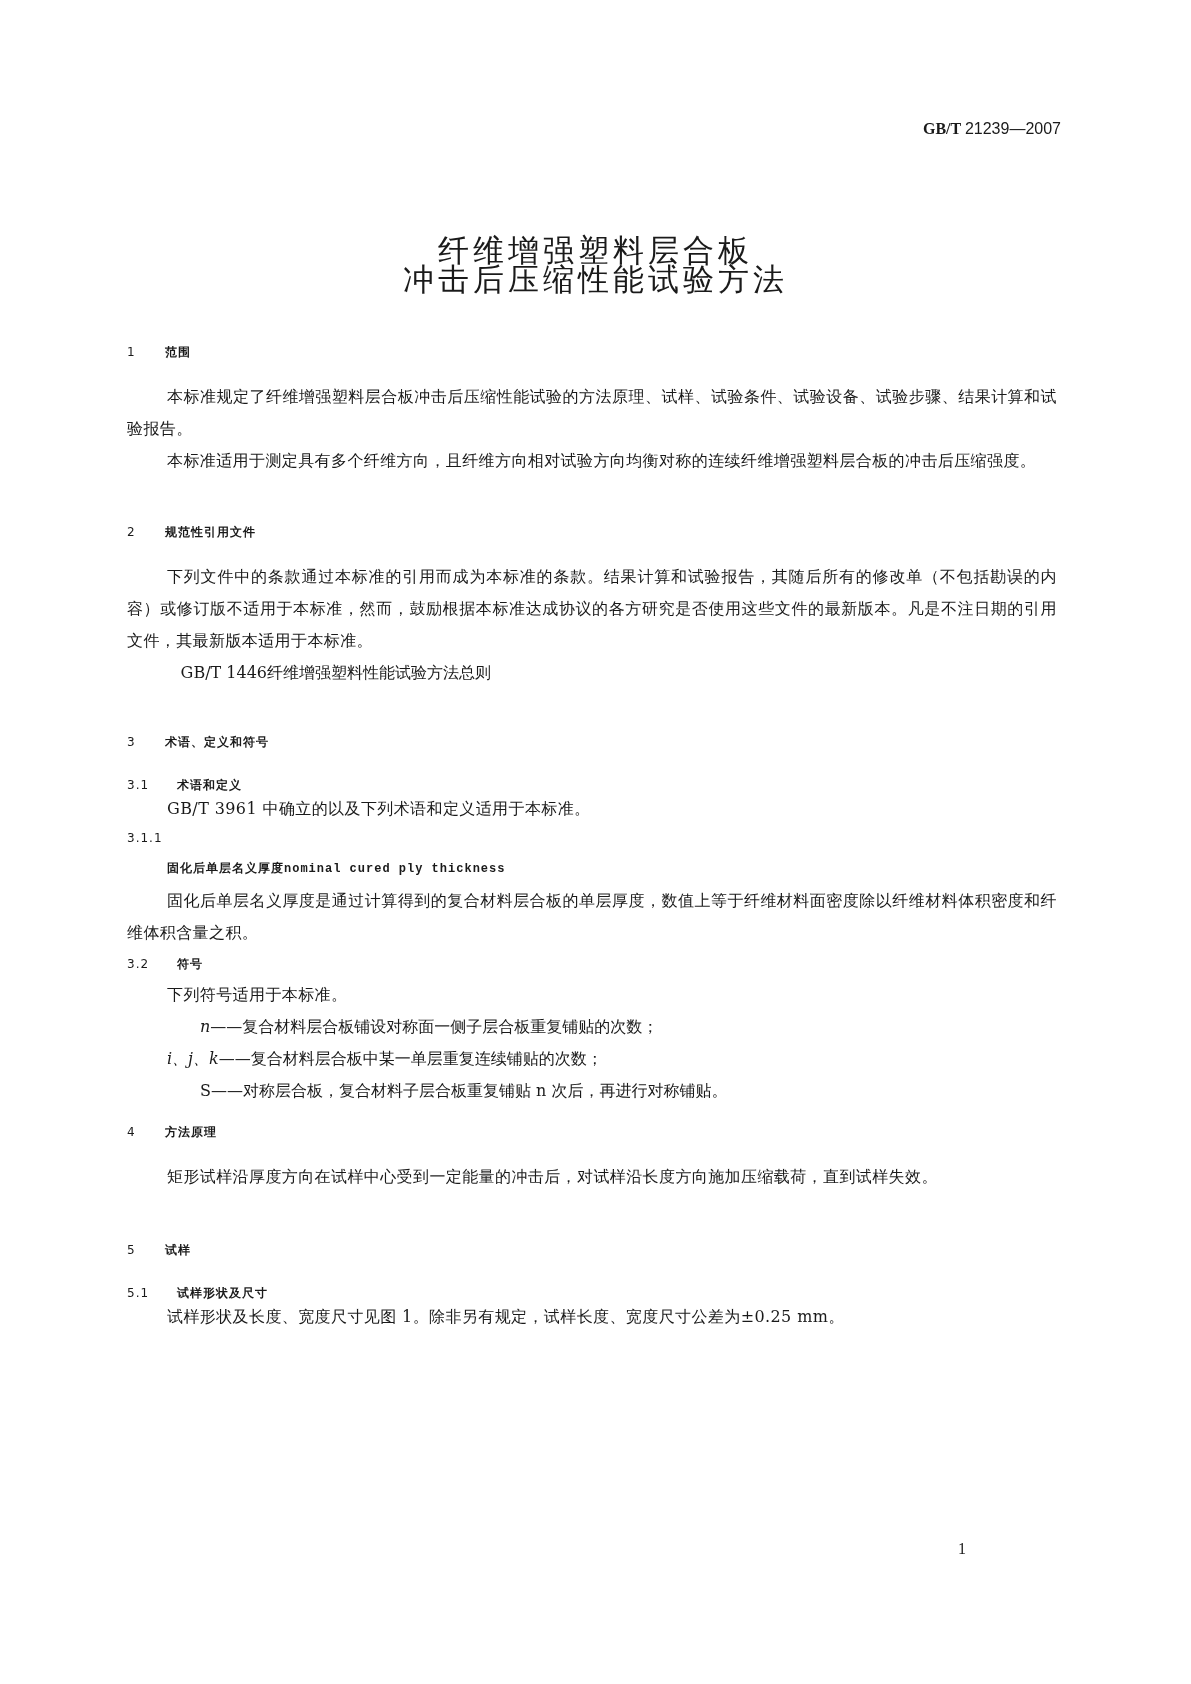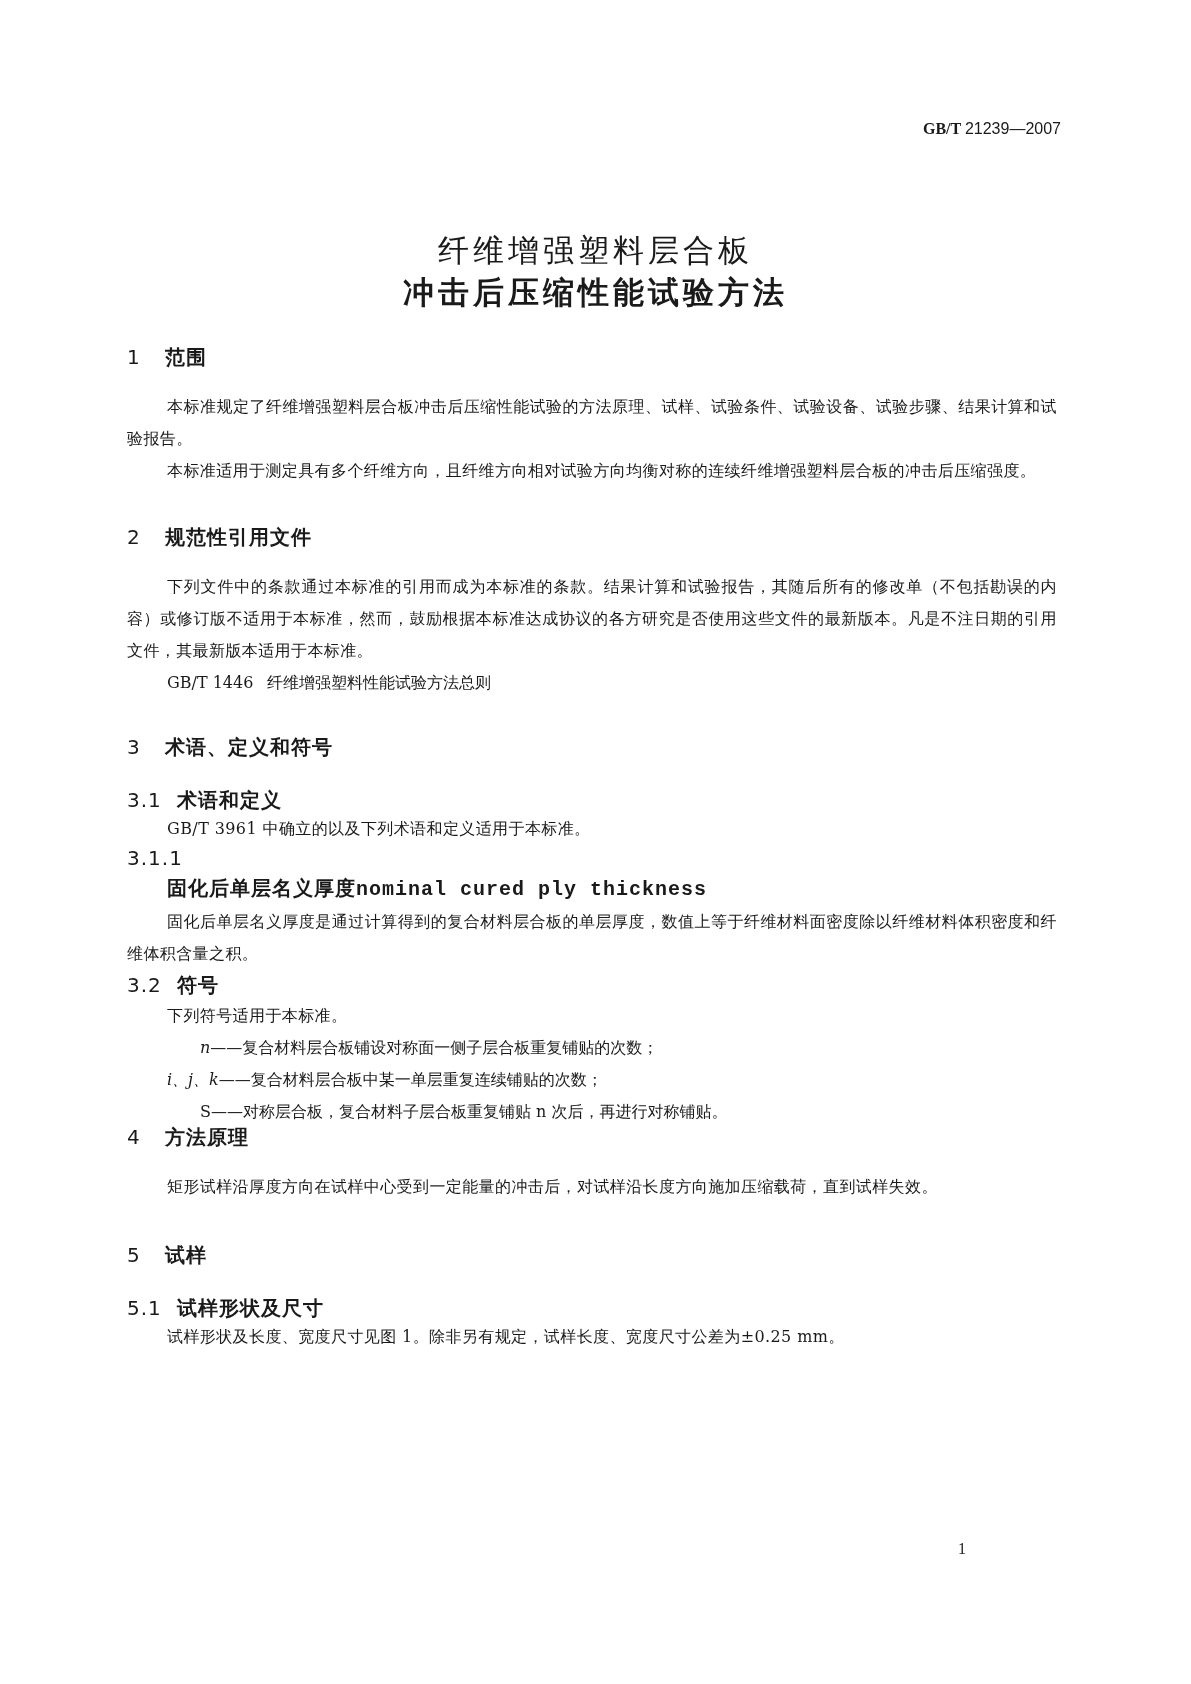--- a/index.html
+++ b/index.html
@@ -11,34 +11,34 @@
     .std-code {
       position: absolute; right: 130px; top: 120px;
       font-family: "Liberation Serif", serif; font-size: 16px; font-weight: bold;
     }
     .std-code .num { font-family: "Liberation Sans", sans-serif; font-weight: normal; }
     .title {
       position: absolute; left: 0; right: 0; text-align: center;
       font-family: "DejaVu Sans", sans-serif; font-size: 31px; letter-spacing: 4px;
     }
     .t1 { top: 230px; }
-    .t2 { top: 272px; font-weight: bold; }
+    .t2 { top: 259px; }
     .block { position: absolute; left: 127px; width: 930px; }
     .h {
-      font-family: "DejaVu Sans", sans-serif; font-size: 20px; font-weight: bold;
+      font-family: "DejaVu Sans", sans-serif; font-size: 12px; font-weight: bold;
       letter-spacing: 1px;
     }
     .h .hn { display: inline-block; min-width: 38px; font-weight: normal; }
     .h.sub .hn { min-width: 50px; }
     .p {
       font-size: 16px; line-height: 32px; text-indent: 40px; text-align: justify;
       letter-spacing: 0.4px;
     }
     .ref { font-size: 16px; line-height: 32px; padding-left: 40px; }
-    .ref .code { display: inline-block; width: 100px; }
+    .ref .code { display: inline-block; width: 100px; text-align: right; }
     .term-en { font-family: Liberation Mono, monospace; font-weight: bold; }
     .sym { font-size: 16px; line-height: 32px; }
     .sym .k { font-style: italic; }
     .pagenum { position: absolute; left: 958px; top: 1540px; font-size: 16px; font-family: "Liberation Serif", serif; }
   </style>
 </head>
 <body>
 
 <div class="std-code">
   <span>GB/T</span>

